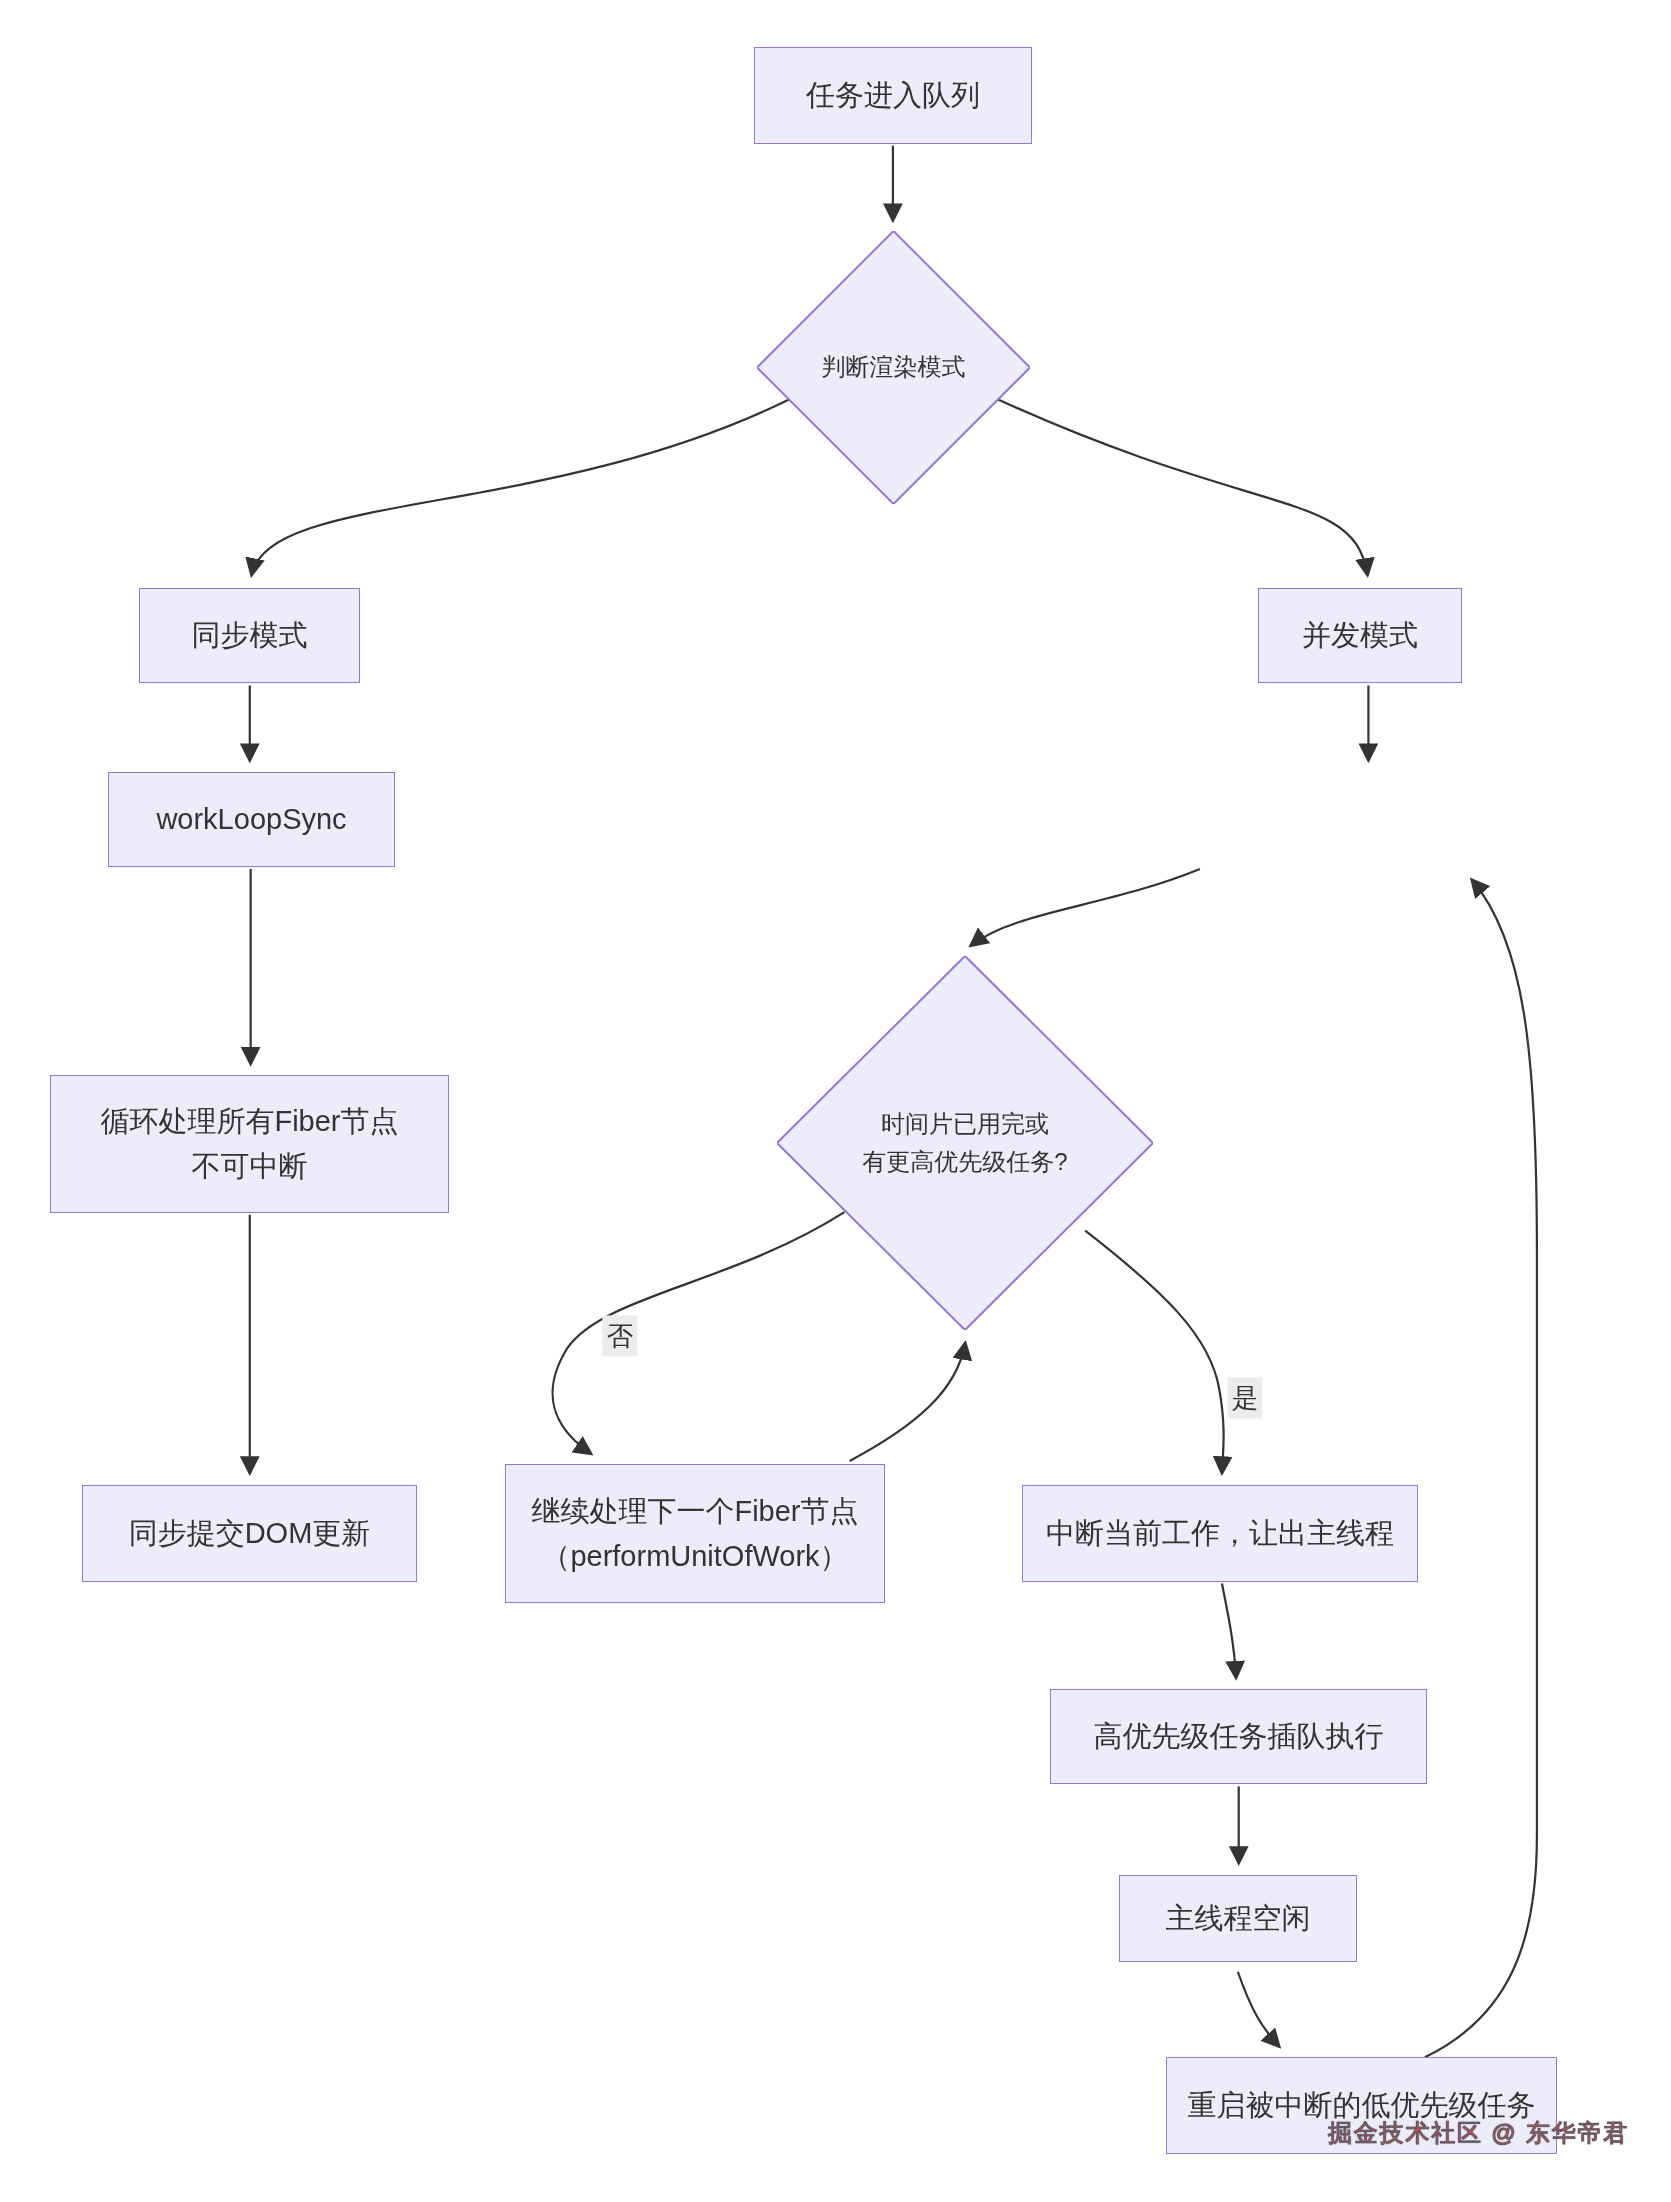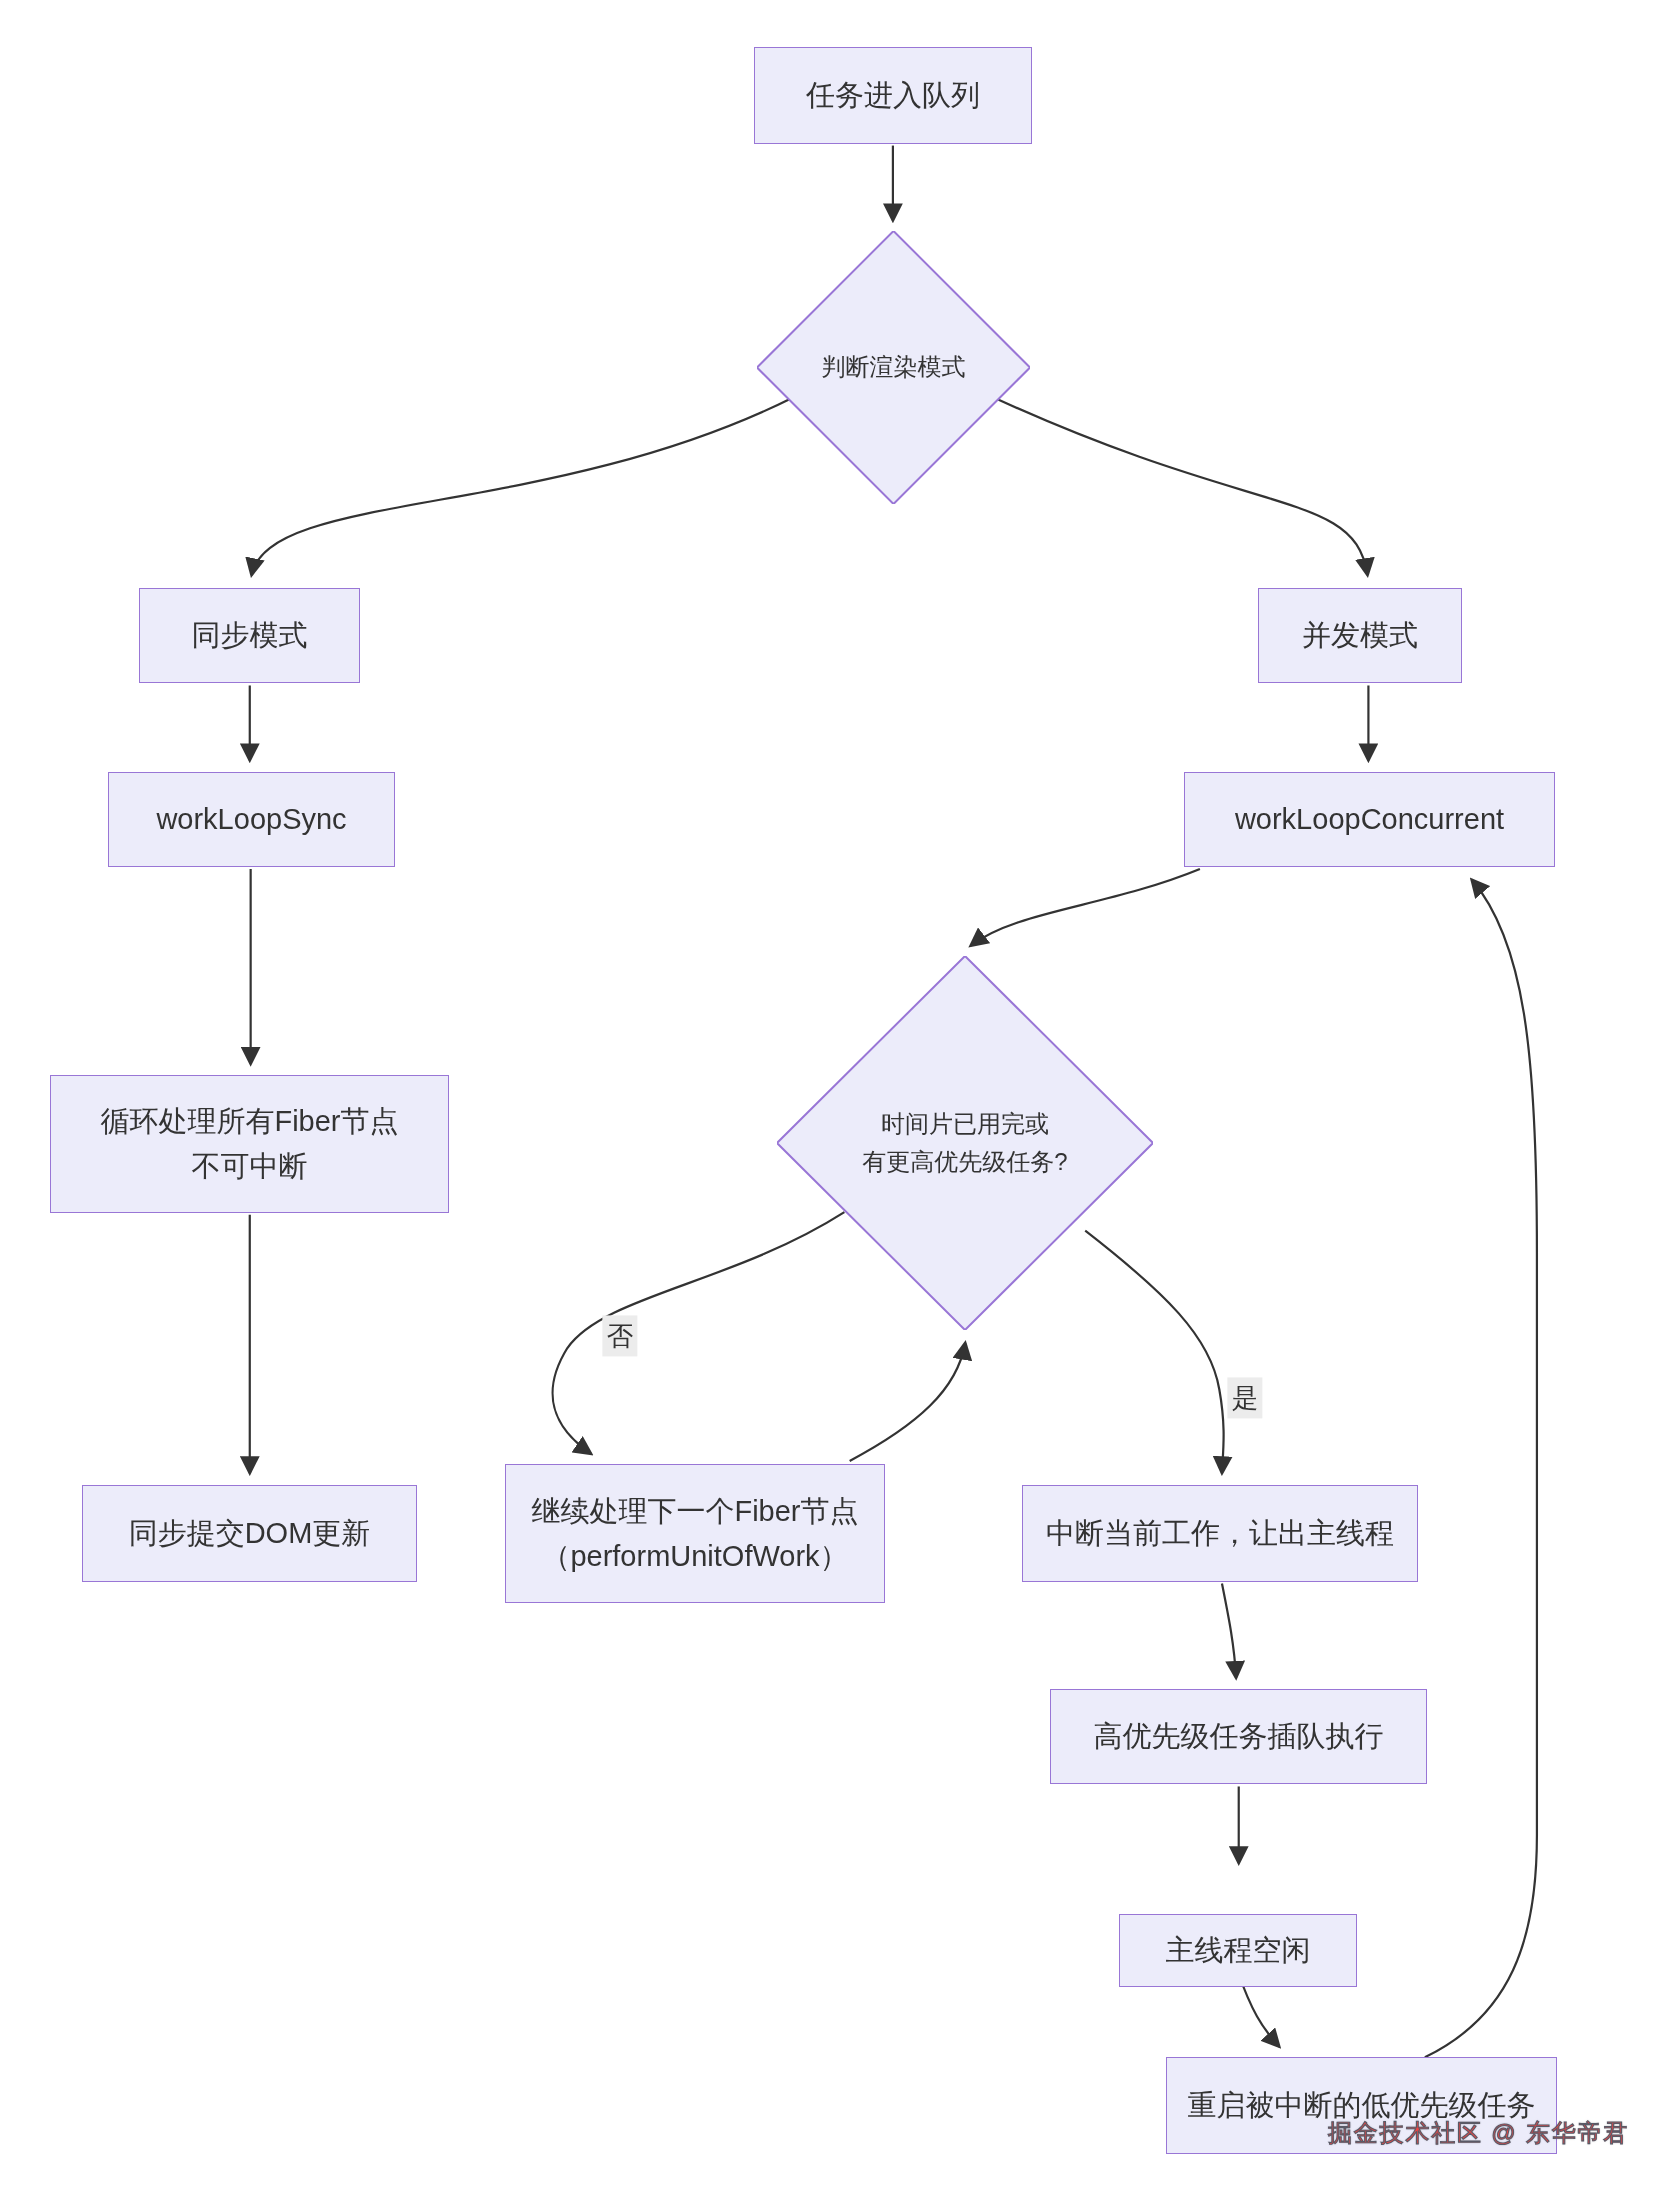--- a/index.html
+++ b/index.html
@@ -107,23 +107,20 @@
   </div>
 
   <div class="node" style="left:82px;top:1485px;width:335px;height:97px;">
     <span>同步提交DOM更新</span>
   </div>
 
   <div class="node" style="left:1258px;top:588px;width:204px;height:95px;">
     <span>并发模式</span>
   </div>
 
-  <div class="node" style="left:1184px;top:772px;width:371px;height:95px;">
-    <span>workLoopConcurrent</span>
-  </div>
 
   <div class="diamond" style="left:777px;top:956px;width:376px;height:374px;">
     <svg viewBox="0 0 100 100" preserveAspectRatio="none">
       <polygon points="50,0 100,50 50,100 0,50" fill="#ECECFA" stroke="#9976D6" stroke-width="2" vector-effect="non-scaling-stroke"></polygon>
     </svg>
     <div class="dtext">
       <div>时间片已用完或</div>
       <div>有更高优先级任务?</div>
     </div>
   </div>
@@ -134,21 +131,21 @@
   </div>
 
   <div class="node" style="left:1022px;top:1485px;width:396px;height:97px;">
     <span>中断当前工作，让出主线程</span>
   </div>
 
   <div class="node" style="left:1050px;top:1689px;width:377px;height:95px;">
     <span>高优先级任务插队执行</span>
   </div>
 
-  <div class="node" style="left:1119px;top:1914px;width:238px;height:73px;">
+  <div class="node" style="left:1119px;top:1875px;width:238px;height:87px;">
     <span>主线程空闲</span>
   </div>
 
   <div class="node" style="left:1166px;top:2057px;width:391px;height:97px;">
     <span>重启被中断的低优先级任务</span>
   </div>
 
   <div class="edge-label" style="left:620px;top:1336px;">否</div>
   <div class="edge-label" style="left:1245px;top:1398px;">是</div>
 

